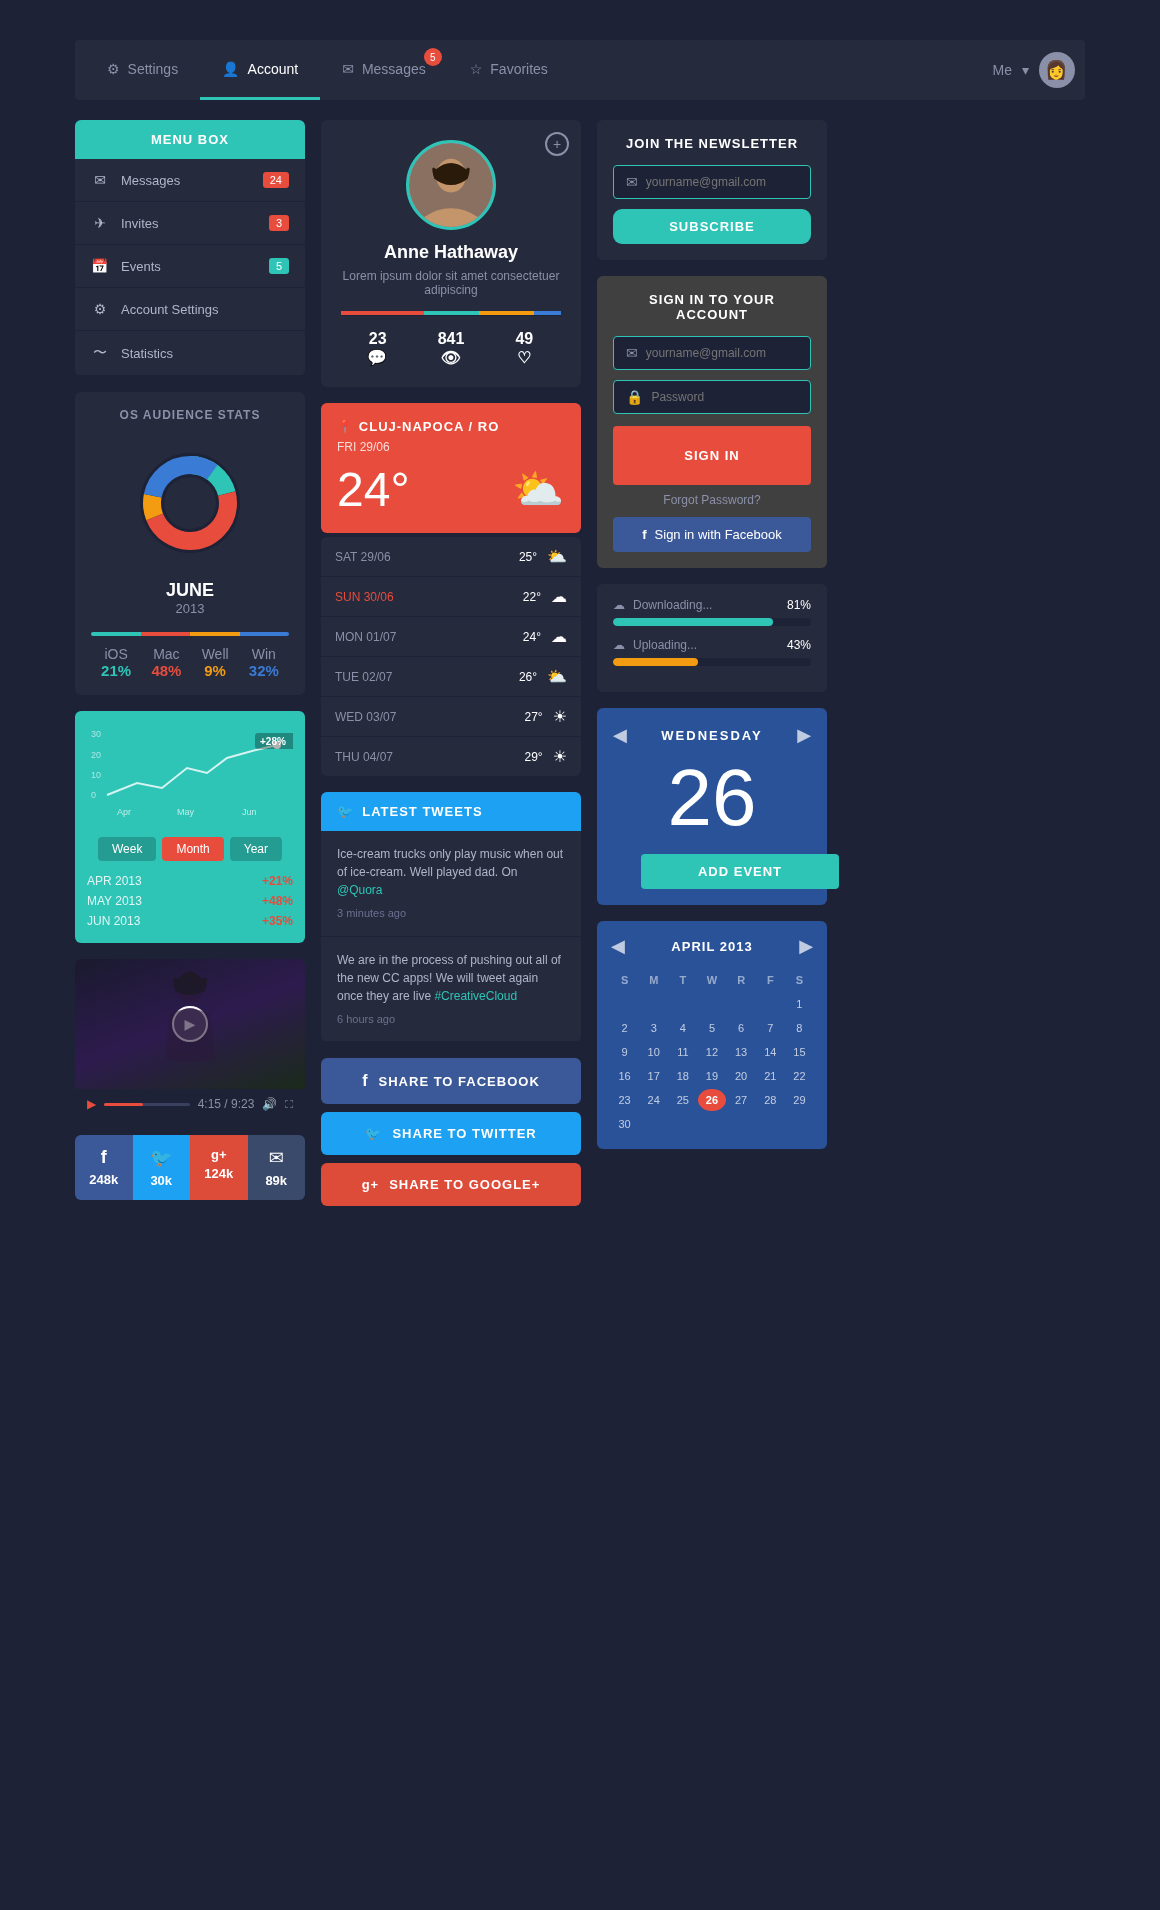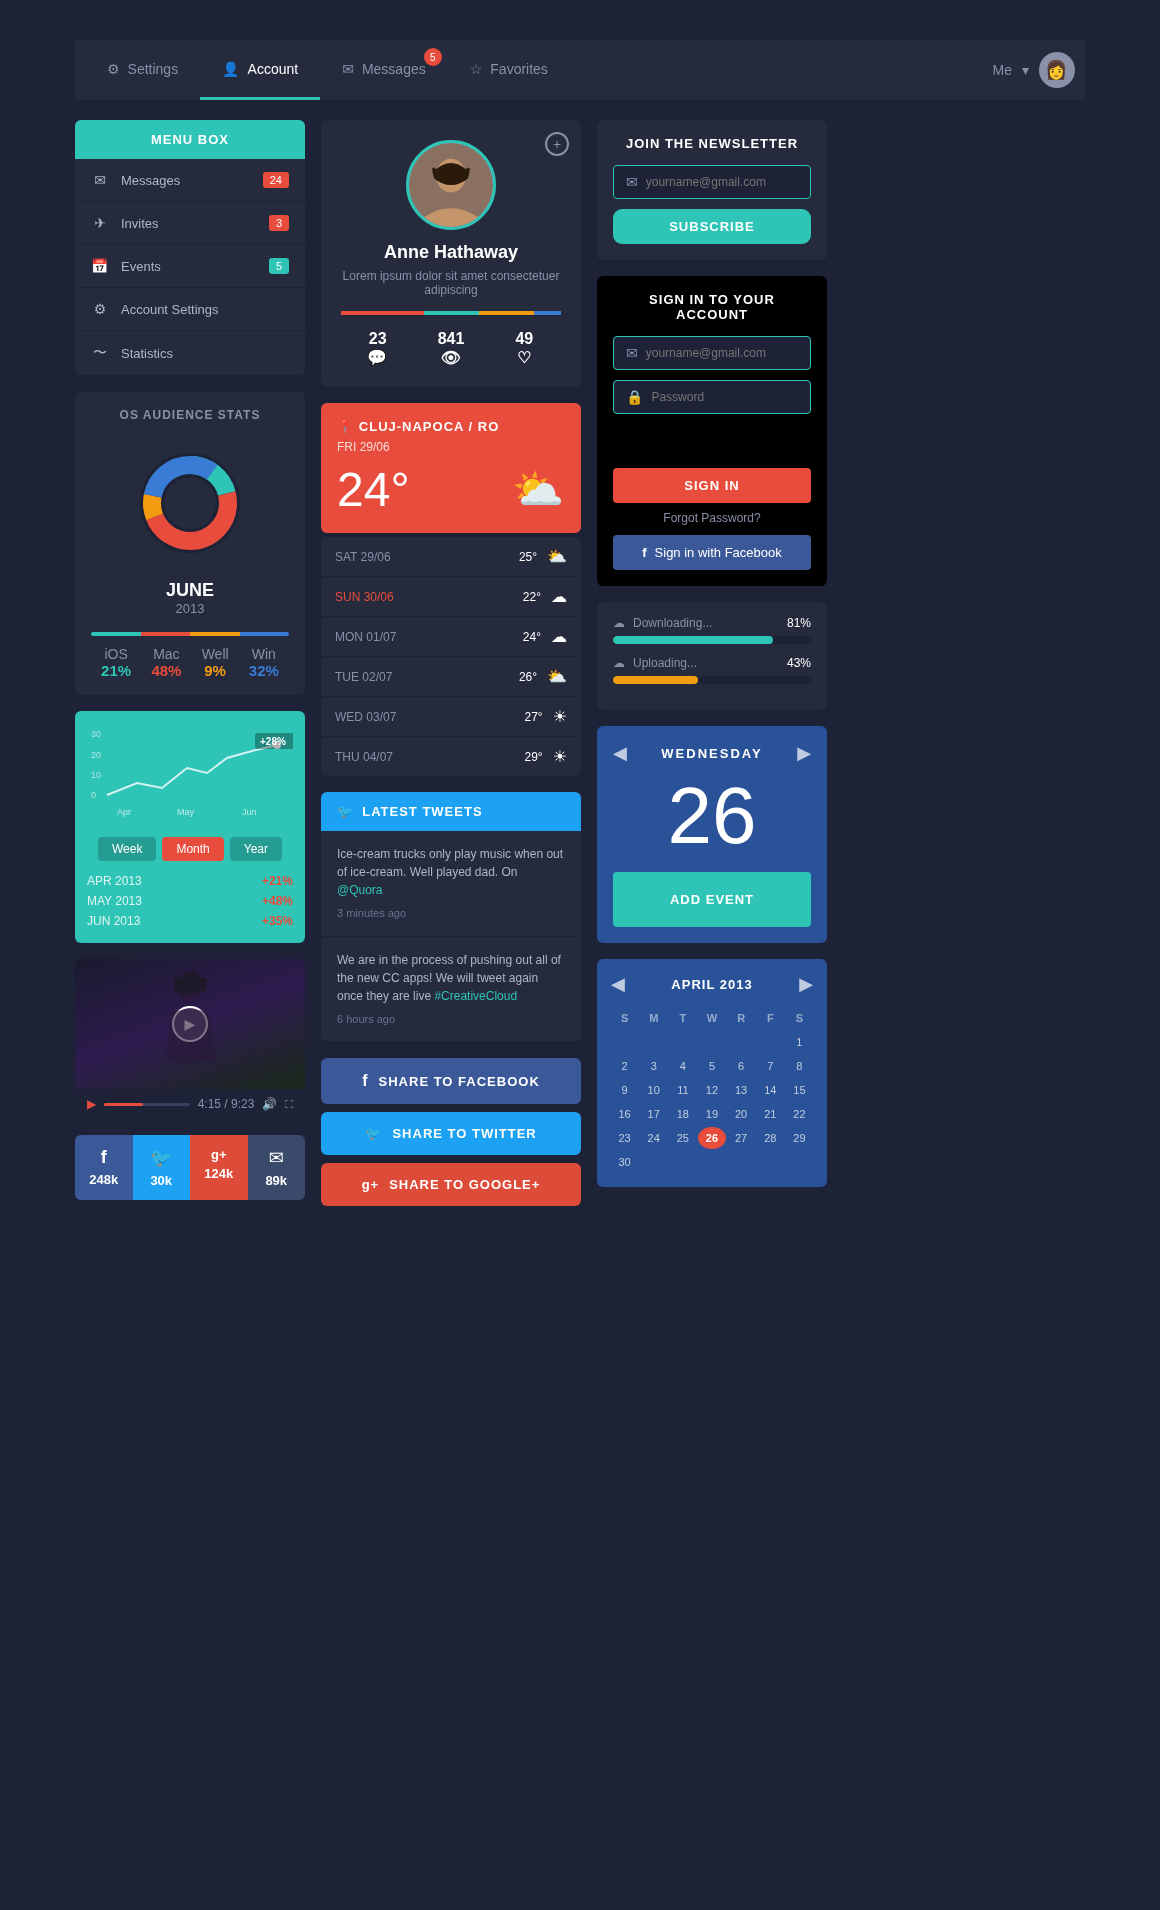--- a/index.html
+++ b/index.html
@@ -492,38 +492,37 @@
       border-radius: 9px;
       padding: 10px;
       font-size: 13px;
       font-weight: 700;
       letter-spacing: 1px;
       cursor: pointer;
     }
 
     
     .signin-box {
-      background: #000000;
+      background: #404040;
       border-radius: 6px;
       padding: 16px;
       margin-bottom: 16px;
     }
     .signin-btn {
       width: 100%;
       background: #e74c3c;
       color: #fff;
       border: none;
       border-radius: 4px;
-      padding: 10px;
+      padding: 22px;
       font-size: 13px;
       font-weight: 700;
       letter-spacing: 1px;
       cursor: pointer;
       margin-bottom: 8px;
-      margin-top: 42px;
     }
     .forgot-link {
       text-align: center;
       font-size: 12px;
       color: #8a90a8;
       cursor: pointer;
       margin-bottom: 10px;
     }
     .fb-signin {
       display: flex;
@@ -599,25 +598,26 @@
       text-align: center;
       line-height: 1;
       margin-bottom: 16px;
     }
     .add-event-btn {
       width: 100%;
       background: #2ec4b6;
       color: #fff;
       border: none;
       border-radius: 4px;
-      padding: 20px;
+      padding: 10px;
       font-size: 13px;
       font-weight: 700;
       letter-spacing: 1px;
       cursor: pointer;
+      margin-left: 28px;
     }
 
     
     .calendar-box {
       background: #2a5298;
       border-radius: 6px;
       padding: 14px;
     }
     .cal-header {
       display: flex;

